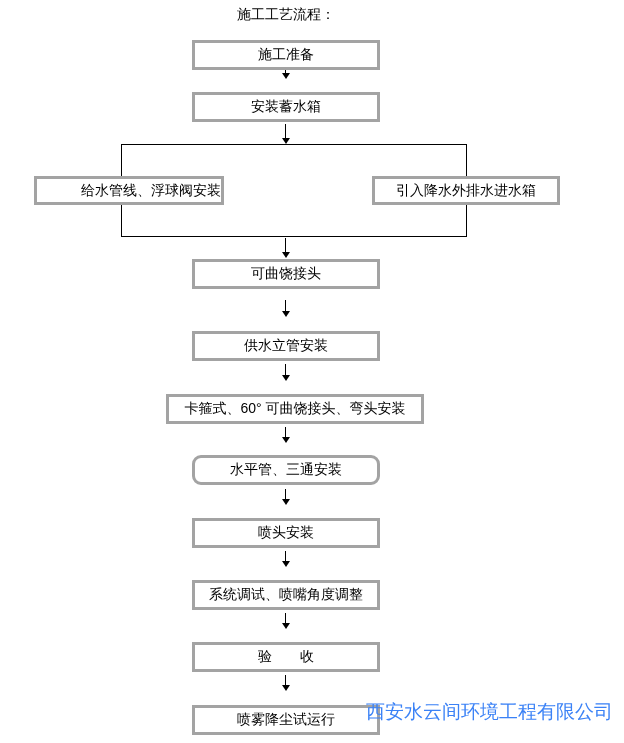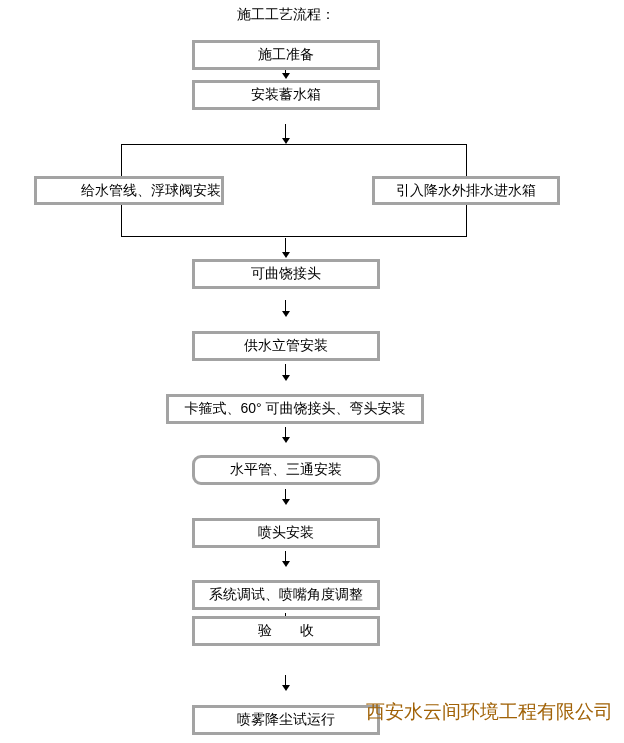--- a/index.html
+++ b/index.html
@@ -59,49 +59,49 @@
     left: -4.5px;
     width: 0;
     height: 0;
     border-left: 4px solid transparent;
     border-right: 4px solid transparent;
     border-top: 6px solid #000000;
   }
   
   .b-std { left: 192px; width: 188px; height: 30px; }
   .b-prepare   { top: 40px; }
-  .b-tank      { top: 80px; }
+  .b-tank      { top: 92px; }
   .b-pump      { top: 259px; }
   .b-riser     { top: 331px; }
   .b-joints    { left: 166px; width: 258px; height: 30px; top: 394px; }
   .b-horiz     { top: 455px; border-radius: 9px; }
   .b-nozzle    { top: 518px; }
   .b-debug     { top: 580px; }
-  .b-accept    { top: 616px; }
+  .b-accept    { top: 642px; }
   .b-trial     { top: 705px; }
   
   .b-left  { left: 34px;  width: 190px; height: 29px; top: 176px; padding-left: 44px; }
   .b-right { left: 372px; width: 188px; height: 29px; top: 176px; }
   
   .a1  { top: 70px;  height: 3px; }
   .a2  { top: 124px; height: 14px; }
   .a3  { top: 238px; height: 14px; }
   .a4  { top: 300px; height: 11px; }
   .a5  { top: 364px; height: 11px; }
   .a6  { top: 427px; height: 10px; }
   .a7  { top: 489px; height: 10px; }
   .a8  { top: 551px; height: 10px; }
   .a9  { top: 613px; height: 10px; }
   .a10 { top: 675px; height: 10px; }
   .watermark {
     position: absolute;
     left: 366px;
     top: 699px;
     font-size: 19px;
-    color: #a16207;
+    color: #3b82f6;
     white-space: nowrap;
     z-index: 5;
   }
 </style>
 </head>
 <body>
 
 <div class="canvas">
 
   <div class="title">施工工艺流程：</div>

